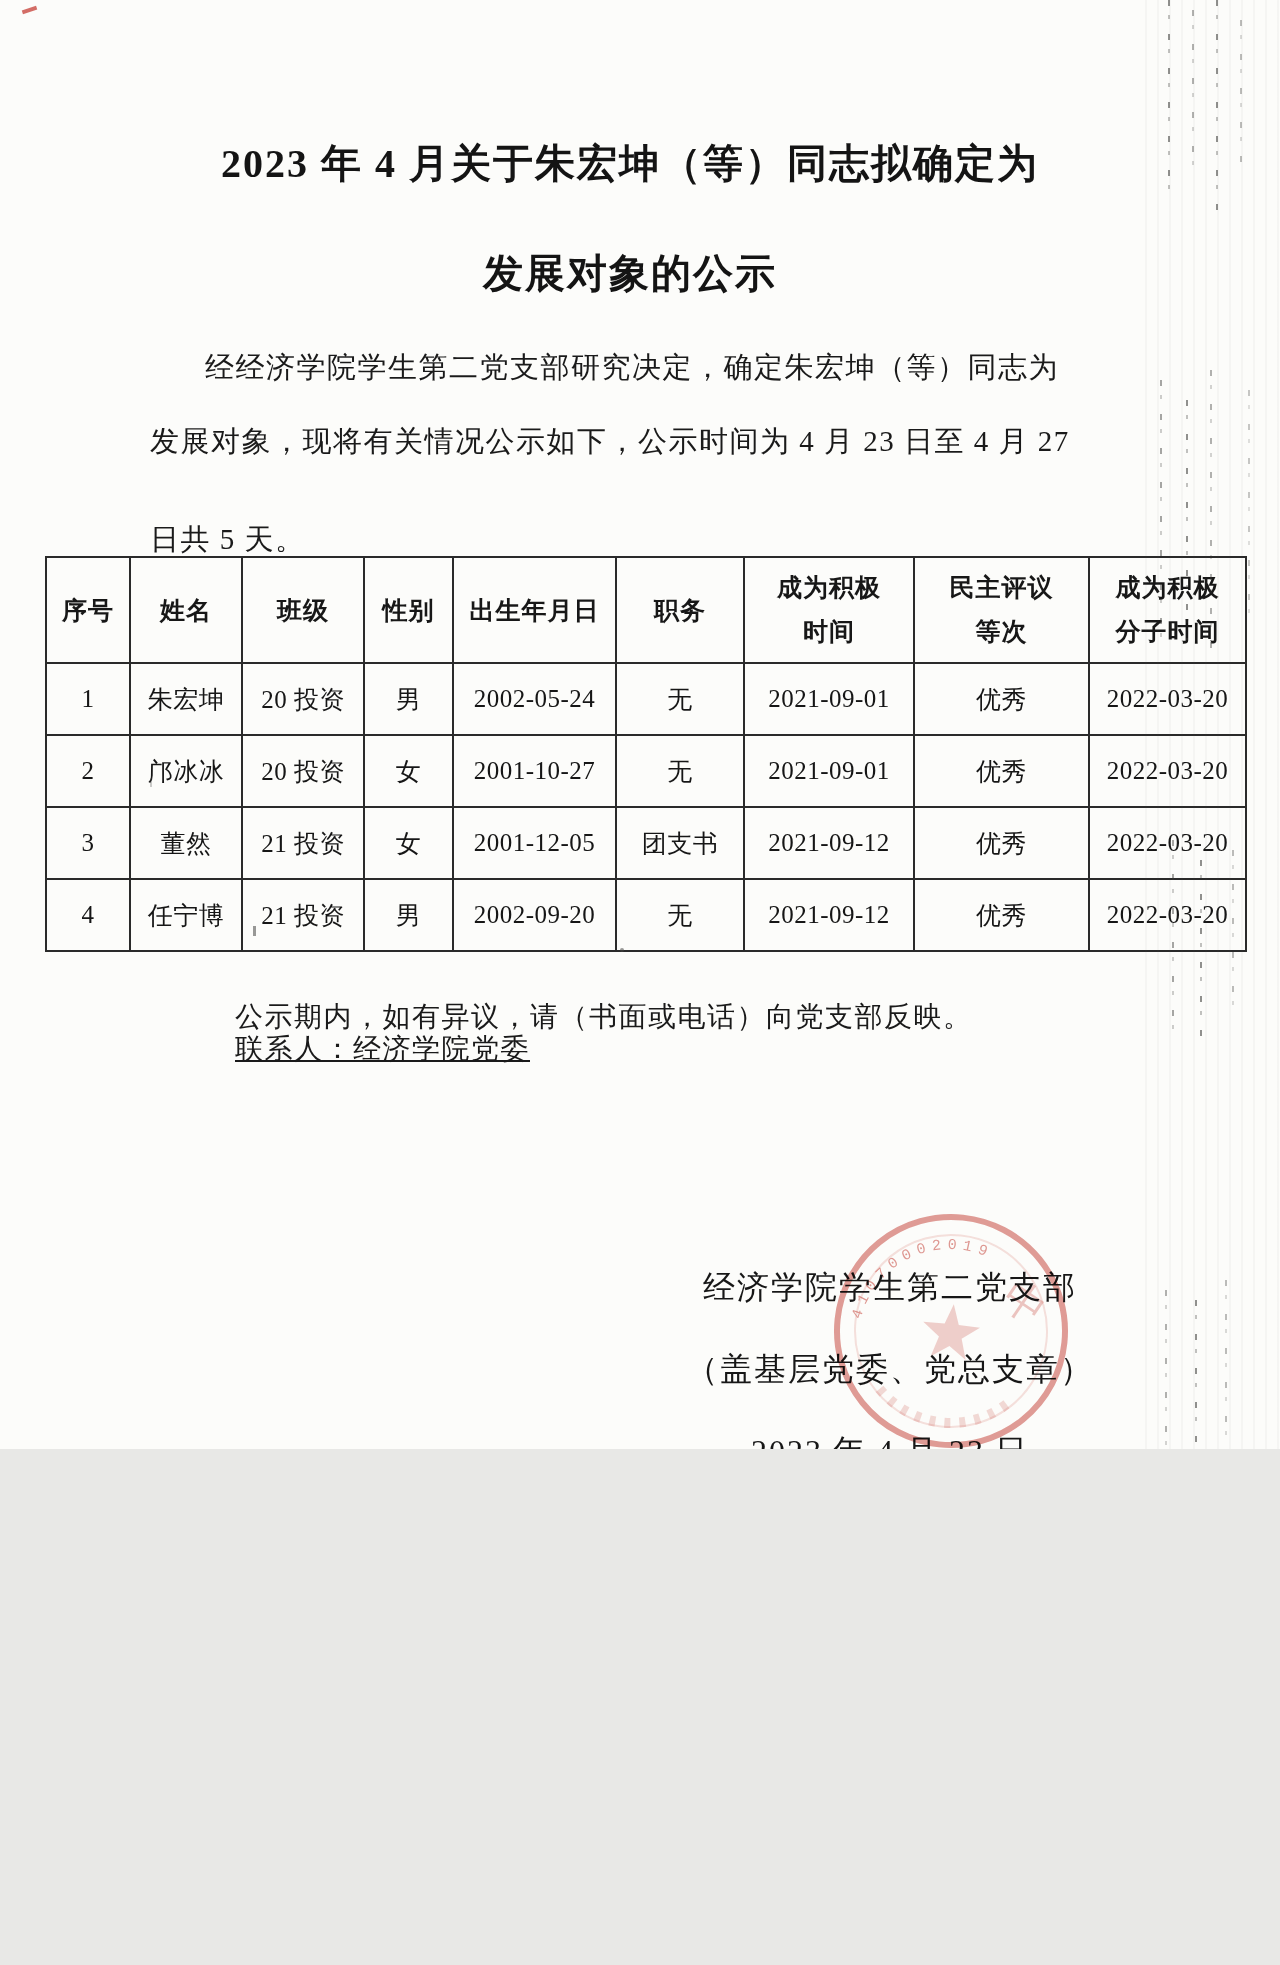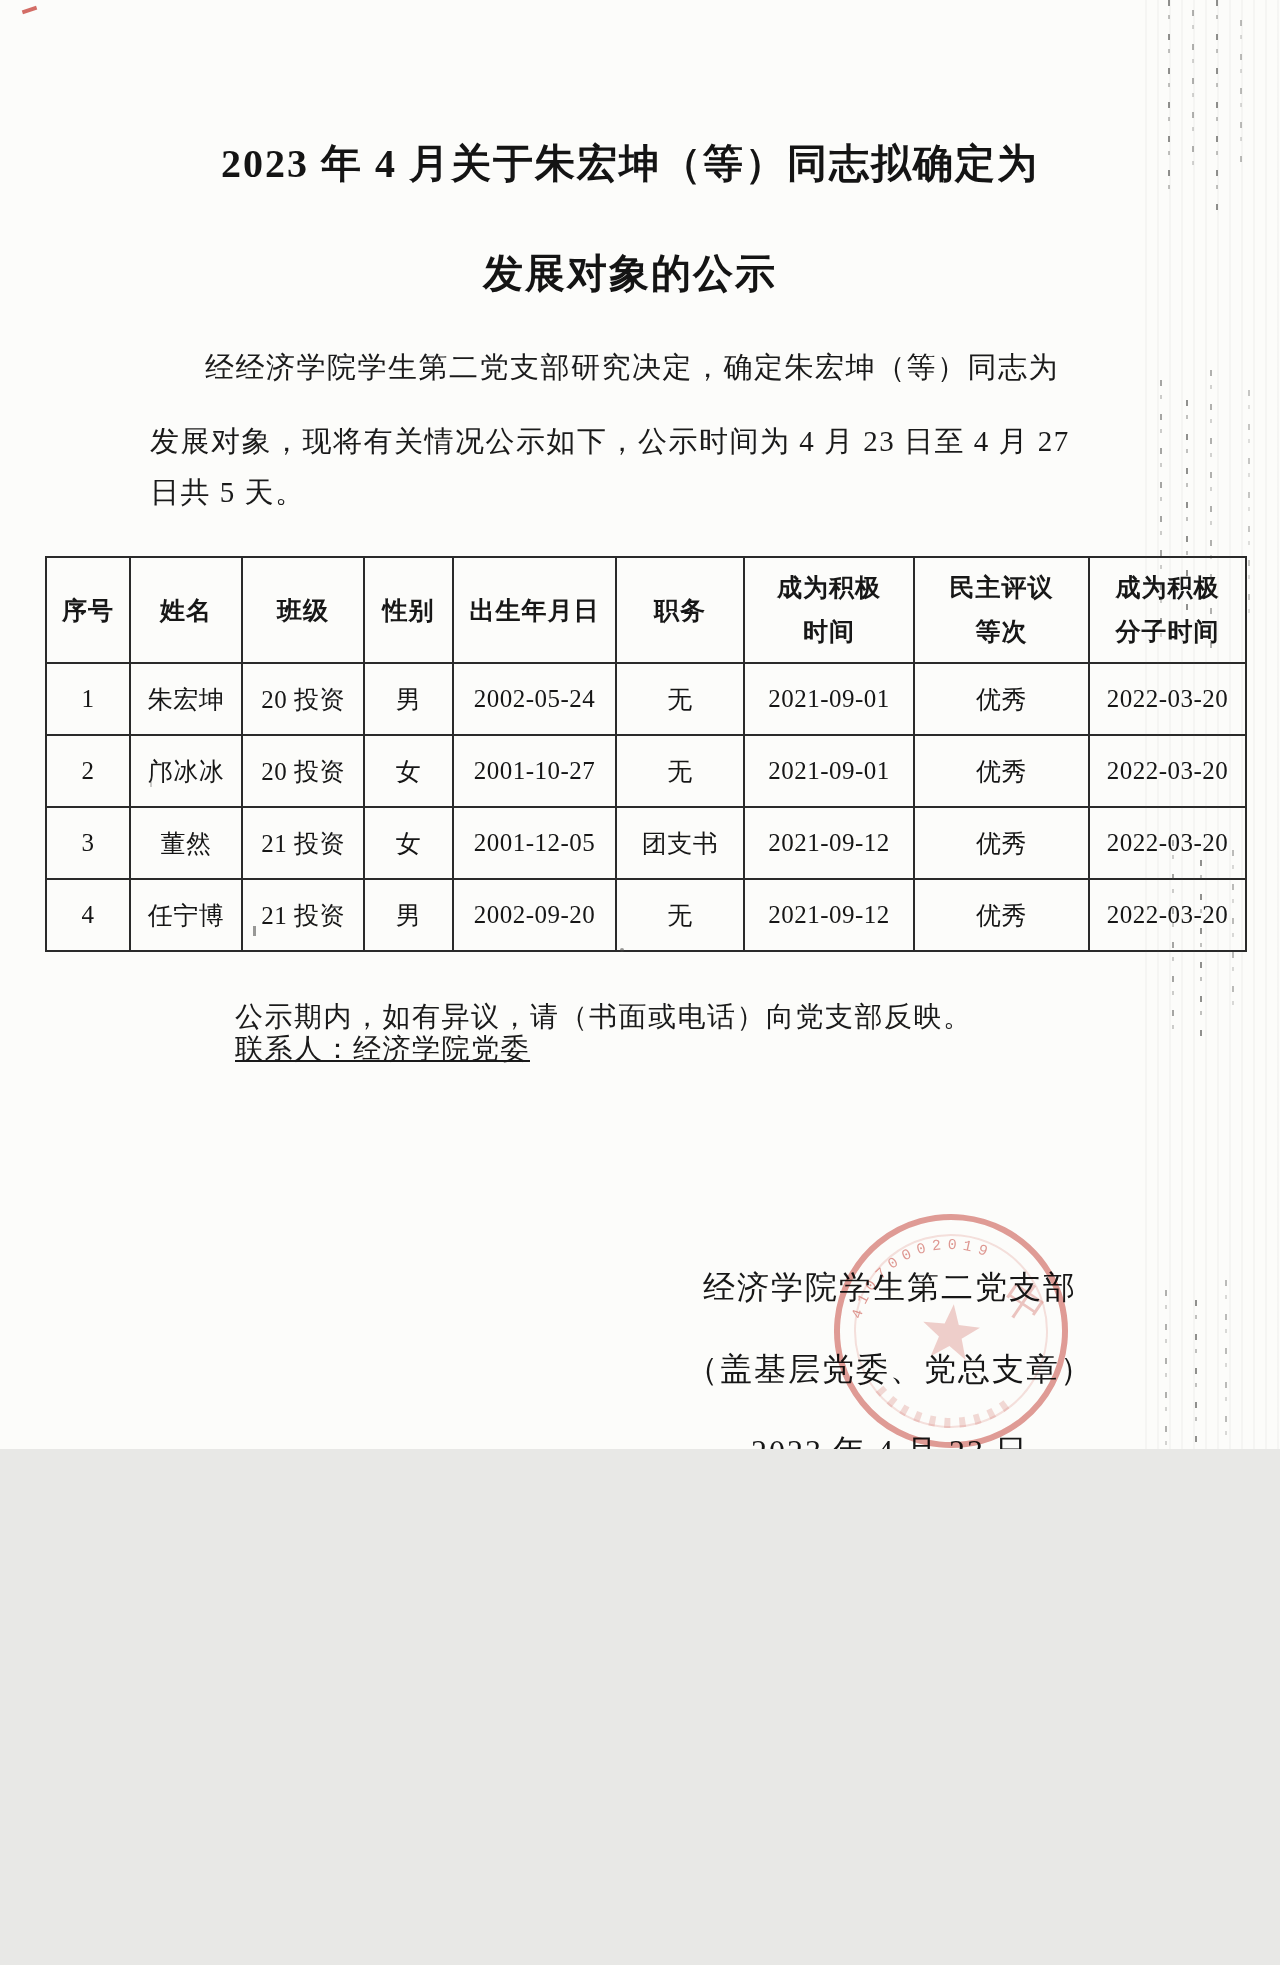--- a/index.html
+++ b/index.html
@@ -94,21 +94,21 @@
 </head>
 <body>
 
 <div class="page">
 
   <div class="title-line" style="top:136px;">2023 年 4 月关于朱宏坤（等）同志拟确定为</div>
   <div class="title-line" style="top:246px;">发展对象的公示</div>
 
   <div class="para-line" style="left:205px; top:348px;text-align:center;">经经济学院学生第二党支部研究决定，确定朱宏坤（等）同志为</div>
   <div class="para-line" style="left:150px; top:422px;">发展对象，现将有关情况公示如下，公示时间为 4 月 23 日至 4 月 27</div>
-  <div class="para-line" style="left:150px; top:473px;text-align:center;">日共 5 天。</div>
+  <div class="para-line" style="left:150px; top:520px;text-align:center;">日共 5 天。</div>
 
   <table class="roster">
     <colgroup>
       <col style="width:84px">
         <col style="width:112px">
         <col style="width:122px">
       <col style="width:89px">
         <col style="width:163px">
         <col style="width:128px">
       <col style="width:170px">

